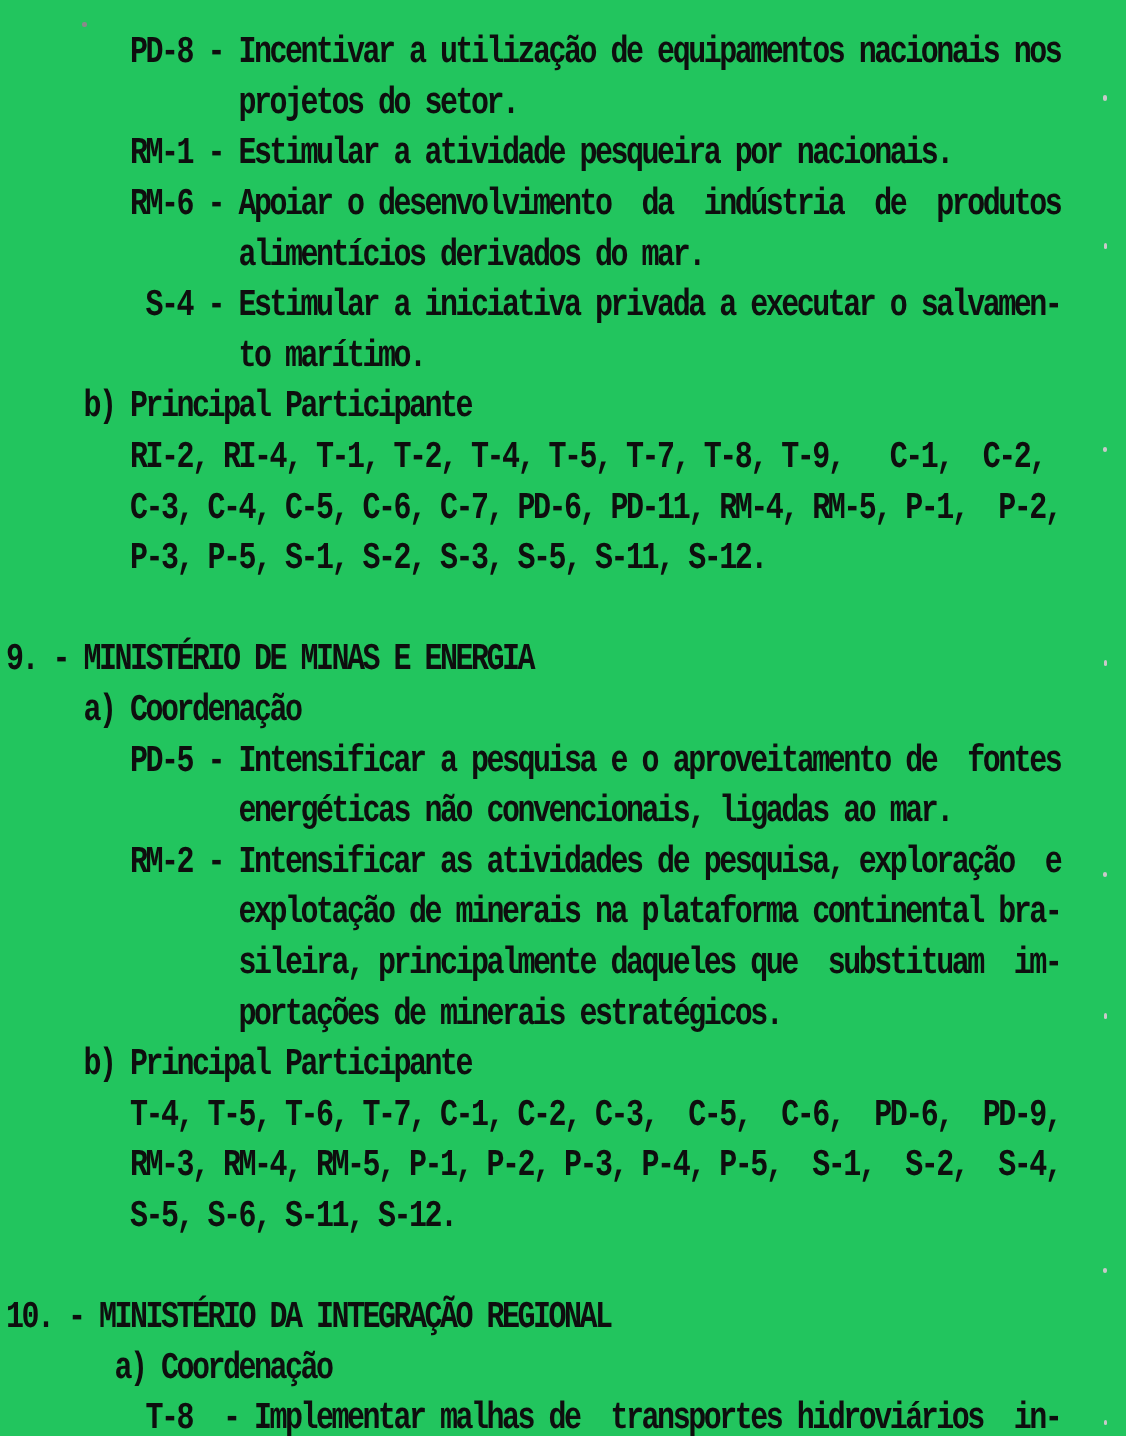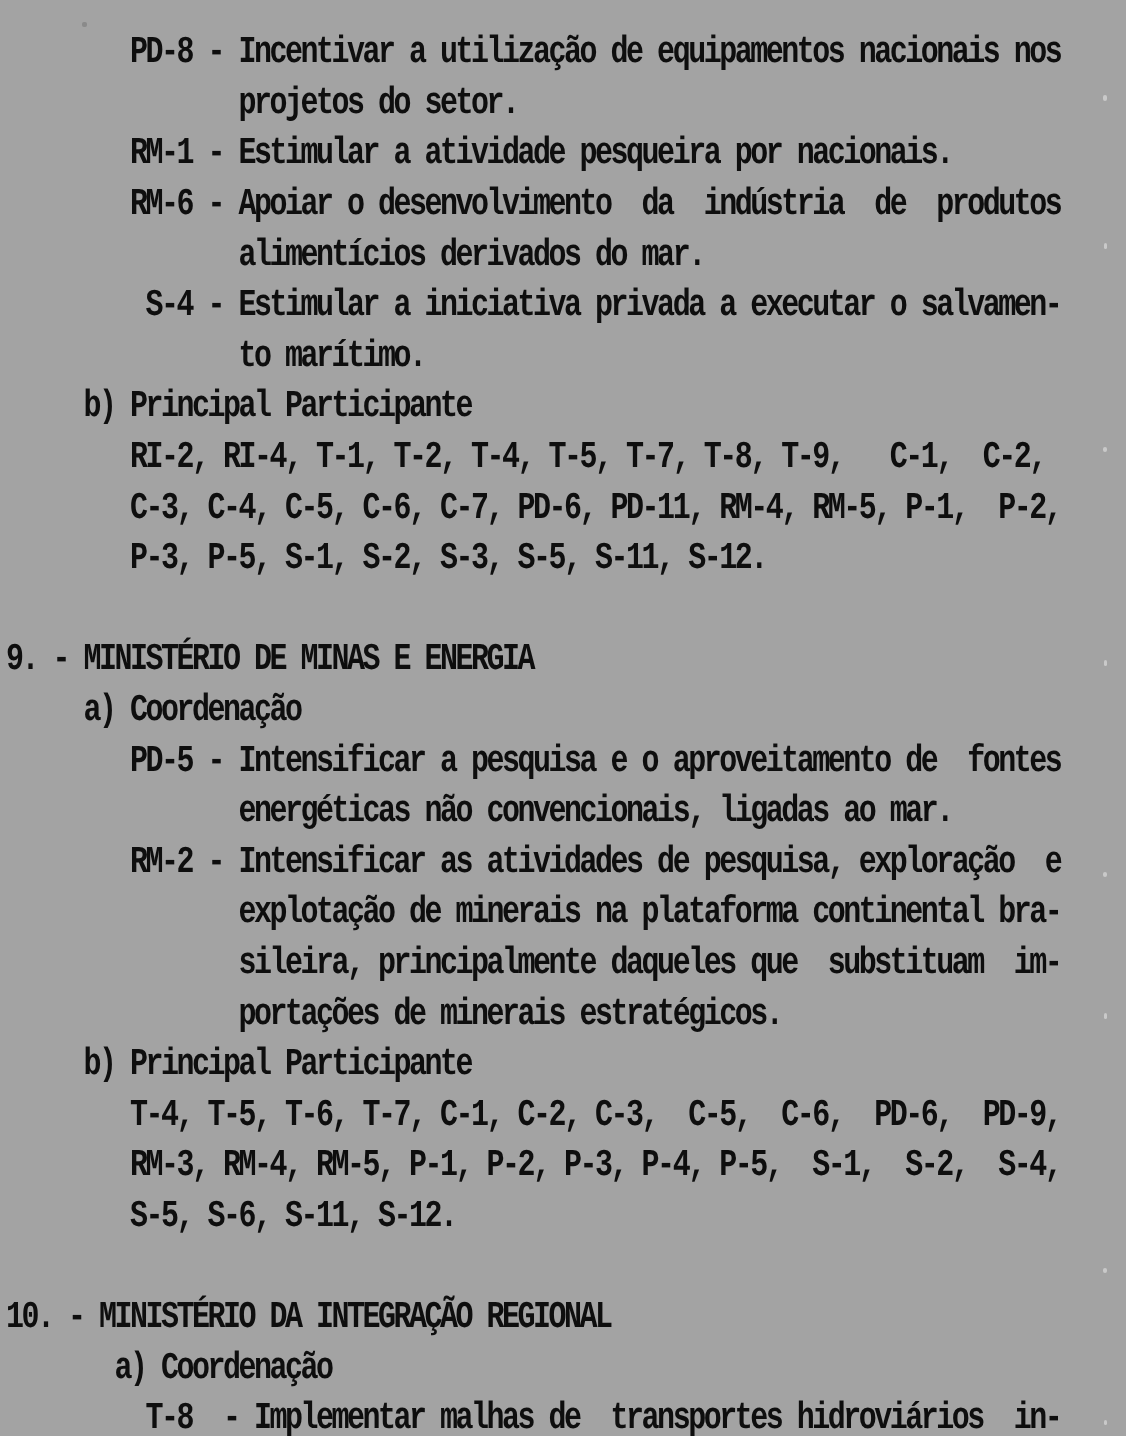--- a/index.html
+++ b/index.html
@@ -4,21 +4,21 @@
 <style>
   html, body {
     margin: 0;
     padding: 0;
     background: #fcfcfc;
   }
   .page {
     position: relative;
     width: 1126px;
     height: 1436px;
-    background: #a3a3a3;
+    background: #22c55e;
     overflow: hidden;
   }
   .type-block {
     position: absolute;
     left: 6px;
     top: 28px;
     transform: scaleY(1.265);
     transform-origin: 0 0;
     color: #0e0e0e;
     font-family: "Liberation Mono", "DejaVu Sans Mono", monospace;

